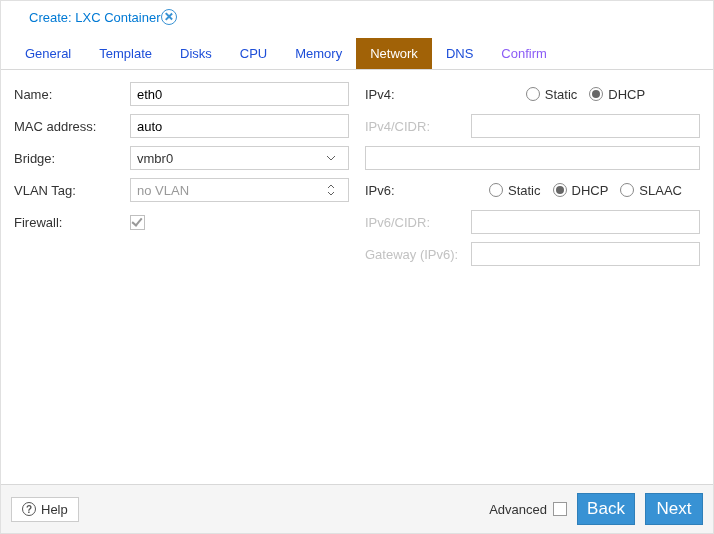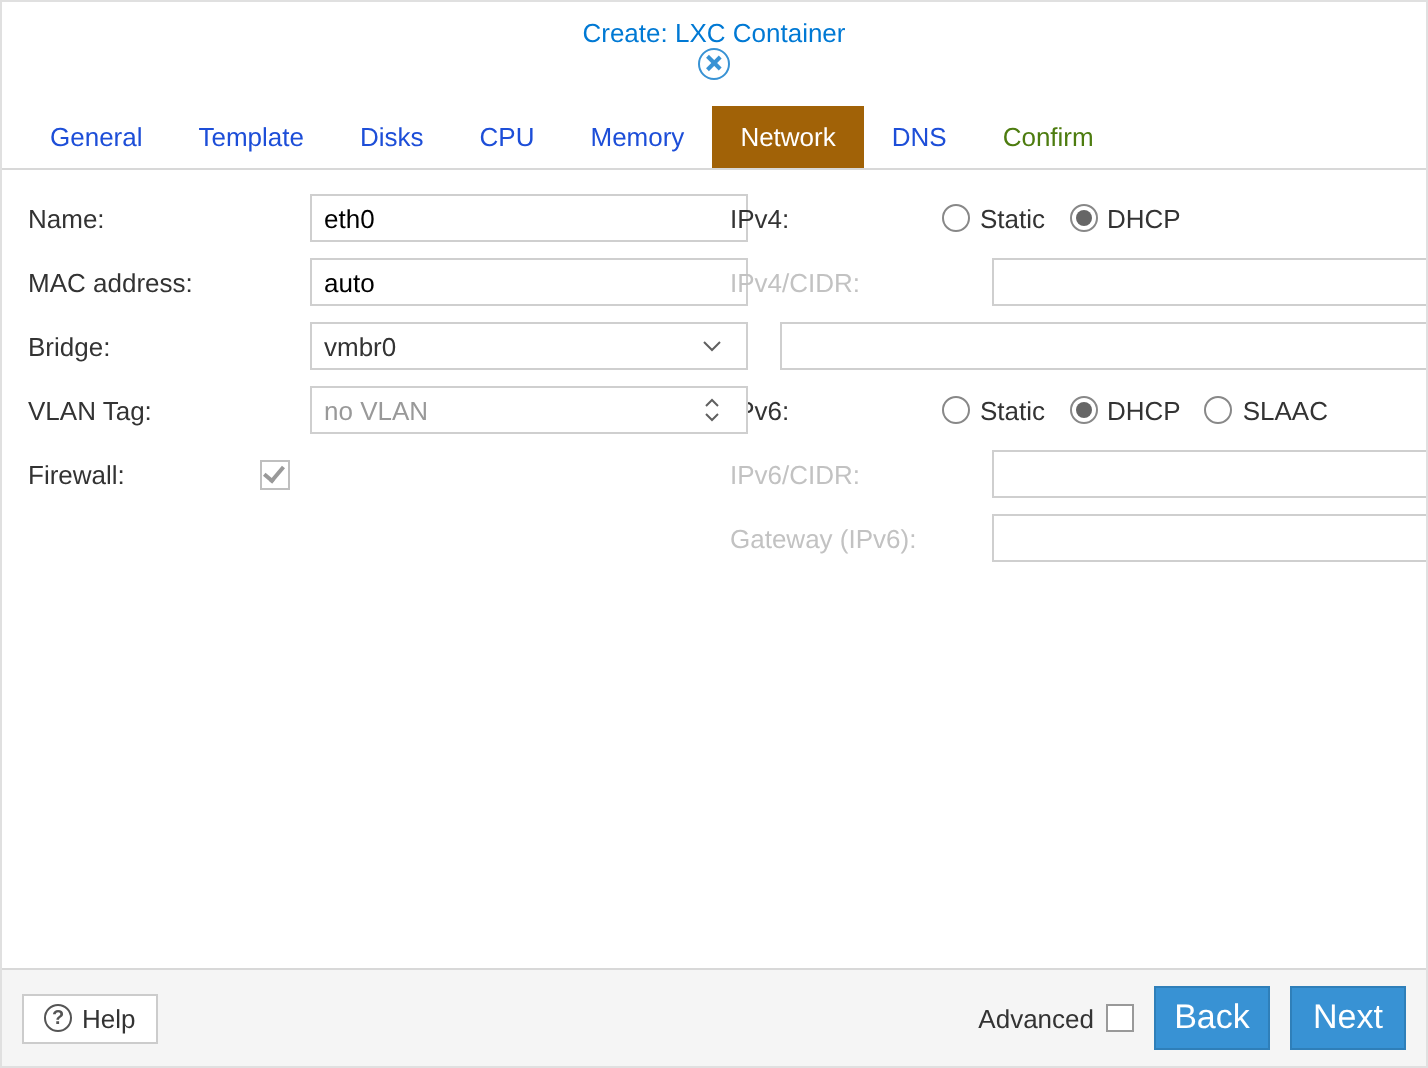--- a/index.html
+++ b/index.html
@@ -1,52 +1,52 @@
 <!DOCTYPE html>
 <html><head>
 <meta charset="utf-8">
 <style>
   * { box-sizing: border-box; margin: 0; padding: 0; }
   body { font-family: "Helvetica Neue", Arial, sans-serif; font-size: 13px; color: #333; background: #fff; width: 714px; height: 534px; display: flex; flex-direction: column; border: 1px solid #e0e0e0; }
   
   
-  .header { display: flex; align-items: center; justify-content: center; padding: 8px 28px 6px; border-bottom: 1px solid #fff; flex-direction: column; }
+  .header { display: flex; align-items: center; justify-content: flex-start; padding: 8px 28px 6px; border-bottom: 1px solid #fff; }
   .title { color: #0079d4; font-size: 13px; font-weight: normal; }
   .close-btn { width: 16px; height: 16px; border: 1.5px solid #3892d4; border-radius: 50%; position: relative; cursor: pointer; }
   .close-btn::before, .close-btn::after { content: ""; position: absolute; top: 2px; left: 6px; width: 1.5px; height: 9px; background: #3892d4; }
   .close-btn::before { transform: rotate(45deg); }
   .close-btn::after { transform: rotate(-45deg); }
   
   
   .tabs { display: flex; padding: 6px 10px 0; gap: 0; border-bottom: 1px solid #d8d8d8; }
   .tab { padding: 7px 13px; font-size: 13px; color: #1d4ed8; cursor: pointer; border: 1px solid transparent; background: transparent; }
   .tab.active { background: #a16207; color: #fff; }
-  .tab.disabled { color: #4d7c0f; cursor: default; }
+  .tab.disabled { color: #8b5cf6; cursor: default; }
   
   
   .form-area { flex: 1; padding: 12px 13px; display: flex; gap: 16px; overflow: auto; }
   .col { flex: 1; display: flex; flex-direction: column; gap: 8px; }
   .row { display: flex; align-items: center; min-height: 24px; }
   .row .label { width: 116px; flex-shrink: 0; color: #333; }
   .row.disabled .label { color: #c2c2c2; }
   .row .control { flex: 1; }
   
   input[type=text].inp, .combo {
-    width: 100%; height: 24px; border: 1px solid #cfcfcf; padding: 0 6px; font-size: 13px; font-family: inherit; background: #fff; margin-left: 25px;
+    width: 100%; height: 24px; border: 1px solid #cfcfcf; padding: 0 6px; font-size: 13px; font-family: inherit; background: #fff;
   }
   input[type=text].inp:disabled { background: #fff; color: #c2c2c2; }
   .combo { position: relative; display: flex; align-items: center; }
   .combo .combo-text { flex: 1; }
   .combo .caret { width: 16px; text-align: center; color: #606060; }
   .caret-down svg, .caret-spin svg { display: block; }
   
   .checkbox { width: 15px; height: 15px; border: 1px solid #bfbfbf; background: #fff; position: relative; margin-left: 0; }
   .checkbox.checked::after { content:""; position:absolute; left:3px; top:0px; width:4px; height:8px; border: solid #999; border-width: 0 2px 2px 0; transform: rotate(40deg); }
   
-  .radio-group { display: flex; align-items: center; gap: 12px; }
+  .radio-group { display: flex; align-items: center; gap: 12px; justify-content: center; }
   .radio { display: flex; align-items: center; gap: 5px; cursor: pointer; }
   .radio .dot { width: 14px; height: 14px; border: 1px solid #888; border-radius: 50%; position: relative; background: #fff; }
   .radio.selected .dot::after { content:""; position:absolute; top:2px; left:2px; width:8px; height:8px; border-radius:50%; background:#666; }
   .radio .rlabel { color: #333; }
   
   
   .footer { display: flex; align-items: center; justify-content: space-between; padding: 8px 10px; background: #f5f5f5; border-top: 1px solid #d8d8d8; }
   .help-btn { display: flex; align-items: center; gap: 5px; background: #fff; border: 1px solid #ccc; padding: 4px 10px; cursor: pointer; font-size: 13px; }
   .help-icon { width: 14px; height: 14px; border-radius: 50%; border: 1px solid #555; display: flex; align-items: center; justify-content: center; font-size: 10px; font-weight: bold; color: #555; }
   .footer-right { display: flex; align-items: center; gap: 10px; margin-left: 28px; }

